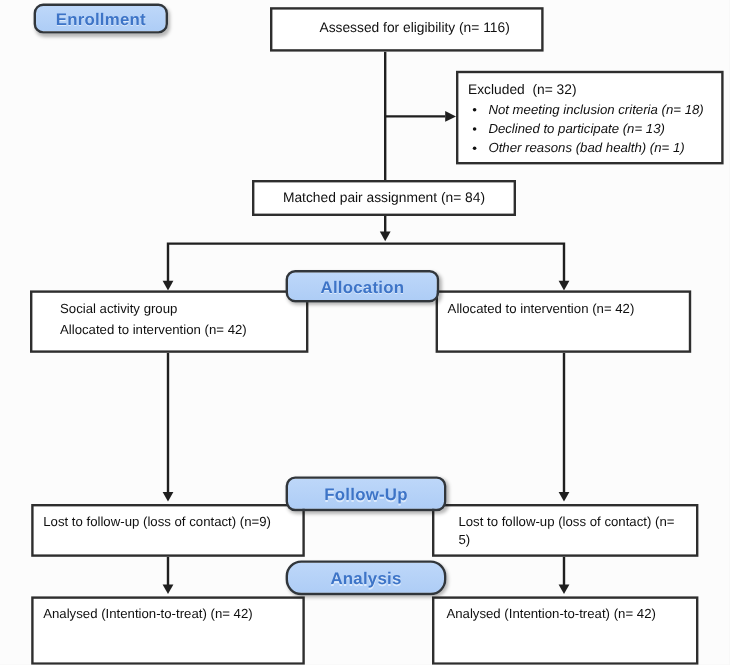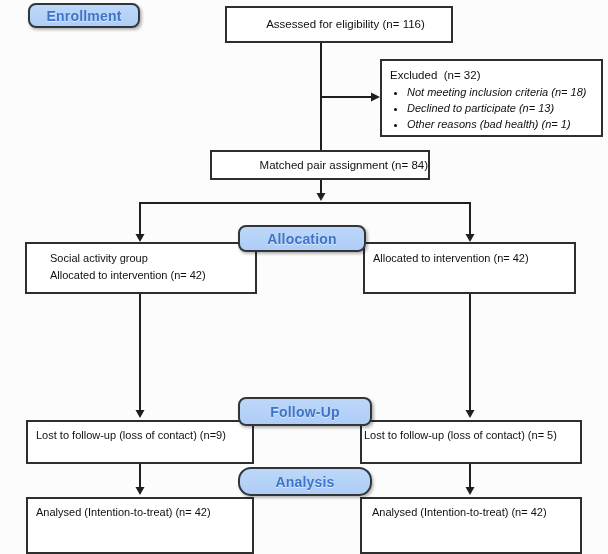--- a/index.html
+++ b/index.html
@@ -40,25 +40,25 @@
   }
   .fbox.center{
     display:flex;align-items:center;justify-content:center;text-align:center;
   }
   .fbox.toptext{padding:6px 8px;}
   #assessed-box{left:225px;top:6px;width:228px;height:37px;font-size:11.5px;padding-left:13px;}
   #excluded-box{left:380px;top:59px;width:223px;height:78px;padding:5px 4px 4px 8px;}
   #excluded-box .ex-title{font-size:11.5px;white-space:pre-wrap;margin:1px 0 2px 0;}
   #excluded-box ul{margin:0;padding-left:17px;font-style:italic;}
   #excluded-box li{font-size:11px;line-height:1.45;}
-  #matched-box{left:210px;top:150px;width:220px;height:30px;font-size:11.5px;justify-content:flex-end;}
+  #matched-box{left:210px;top:150px;width:220px;height:30px;font-size:11.5px;}
   #alloc-left-box{left:25px;top:242px;width:232px;height:52px;line-height:1.55;padding-left:23px;}
   #alloc-right-box{left:363px;top:242px;width:213px;height:52px;line-height:1.55;}
   #followup-left-box{left:26px;top:420px;width:228px;height:44px;}
-  #followup-right-box{left:360px;top:420px;width:222px;height:44px;padding-left:2px;}
+  #followup-right-box{left:360px;top:420px;width:222px;height:44px;padding-left:20px;}
   #analysis-left-box{left:26px;top:497px;width:228px;height:57px;}
   #analysis-right-box{left:360px;top:497px;width:222px;height:57px;padding-left:10px;}
   .stage-label{
     position:absolute;
     box-sizing:border-box;
     display:flex;align-items:center;justify-content:center;
     border:2px solid var(--stage-label-border,#31363b);
     border-radius:8px;
     background:linear-gradient(180deg,var(--stage-label-fill-top,#bdd7f9) 0%,var(--stage-label-fill,#aecdf6) 100%);
     color:var(--stage-label-text,#3d74c7);

